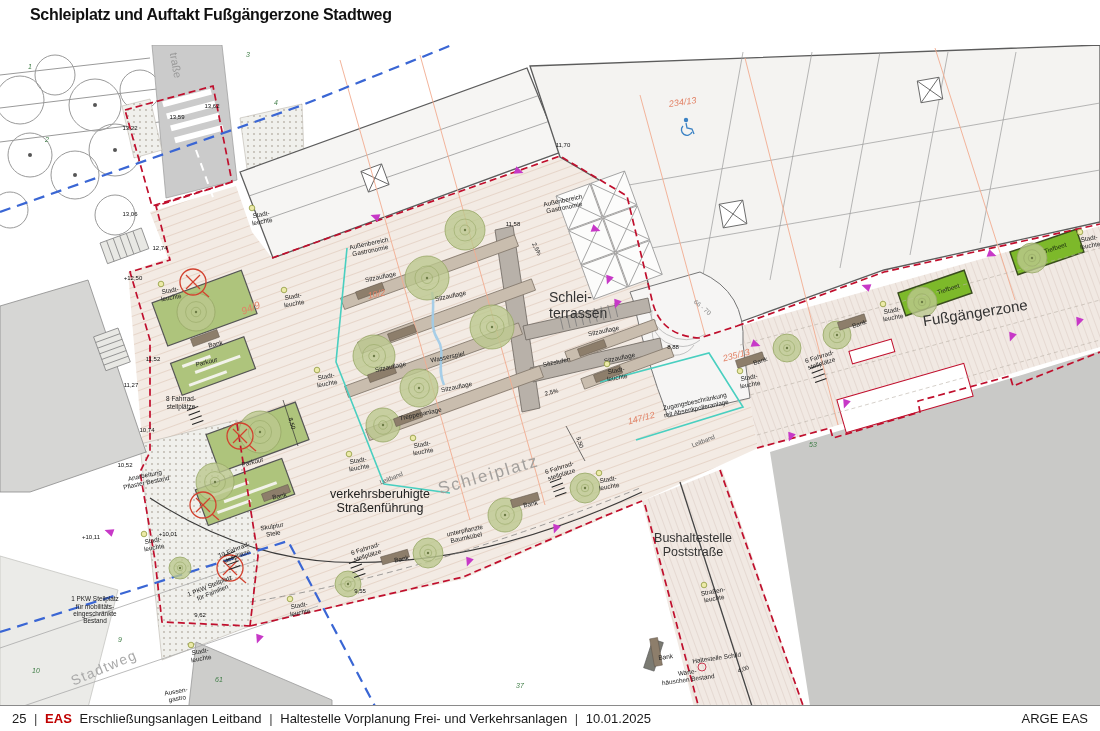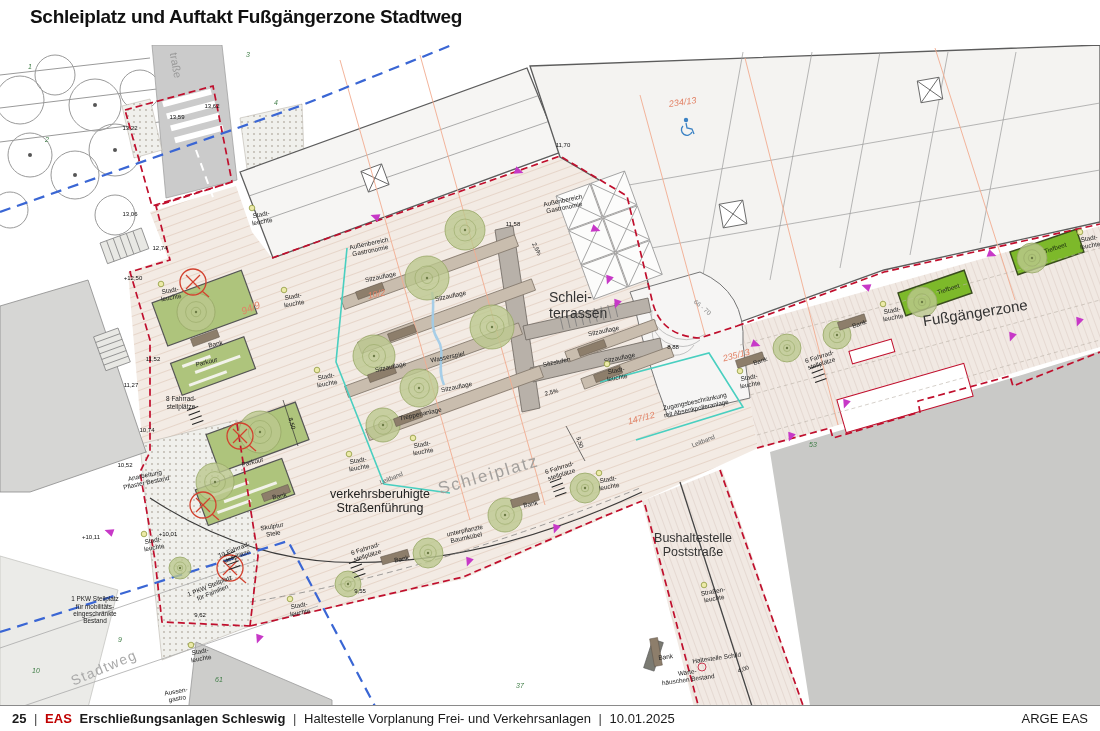--- a/index.html
+++ b/index.html
@@ -1,26 +1,26 @@
 <!DOCTYPE html>
 <html><head>
 <meta charset="utf-8">
 <style>
   html,body{margin:0;padding:0;background:#fff;}
   .stage{position:relative;width:1100px;height:731px;background:#fff;overflow:hidden;
          font-family:"Liberation Sans",sans-serif;}
-  .title{position:absolute;left:30px;top:6px;font-size:19px;font-weight:bold;color:#111;
+  .title{position:absolute;left:30px;top:6px;font-size:16px;font-weight:bold;color:#111;
          letter-spacing:-0.3px;white-space:nowrap;}
   .planwrap{position:absolute;left:0;top:45px;width:1100px;height:660px;}
   svg text{font-family:"Liberation Sans",sans-serif;}
   .footer{position:absolute;left:0;bottom:0;width:1100px;height:26px;border-top:1px solid #8a8a8a;
           background:#fff;display:flex;align-items:center;justify-content:space-between;
           padding:0 12px;box-sizing:border-box;font-size:13px;color:#1a1a1a;}
   .footer .left span{margin-right:4px;}
-  .b{font-weight:bold;}
+  .b{font-weight:normal;}
   .brand{font-weight:bold;color:#c00000;margin-top:24px;}
   .sep{color:#444;}
 </style>
 </head>
 <body>
 
 <div class="stage">
 
   <div class="title">Schleiplatz und Auftakt Fußgängerzone Stadtweg</div>
 
@@ -590,21 +590,21 @@
           <text x="219" y="682" font-size="7" fill="#3f7d46" text-anchor="middle" font-style="italic"><tspan x="219" dy="0">61</tspan></text>
         </g>
   </svg>
   </div>
 
   <div class="footer">
     <div class="left">
       <span class="b">25</span>
       <span class="sep">|</span>
       <span class="brand">EAS</span>
-      <span class="b">Erschließungsanlagen Schleswig</span>
+      <span class="b">Erschließungsanlagen Leitband</span>
       <span class="sep">|</span>
       <span>Haltestelle Vorplanung Frei- und Verkehrsanlagen</span>
       <span class="sep">|</span>
       <span>10.01.2025</span>
     </div>
     <div>ARGE EAS</div>
   </div>
 
 </div>
 

